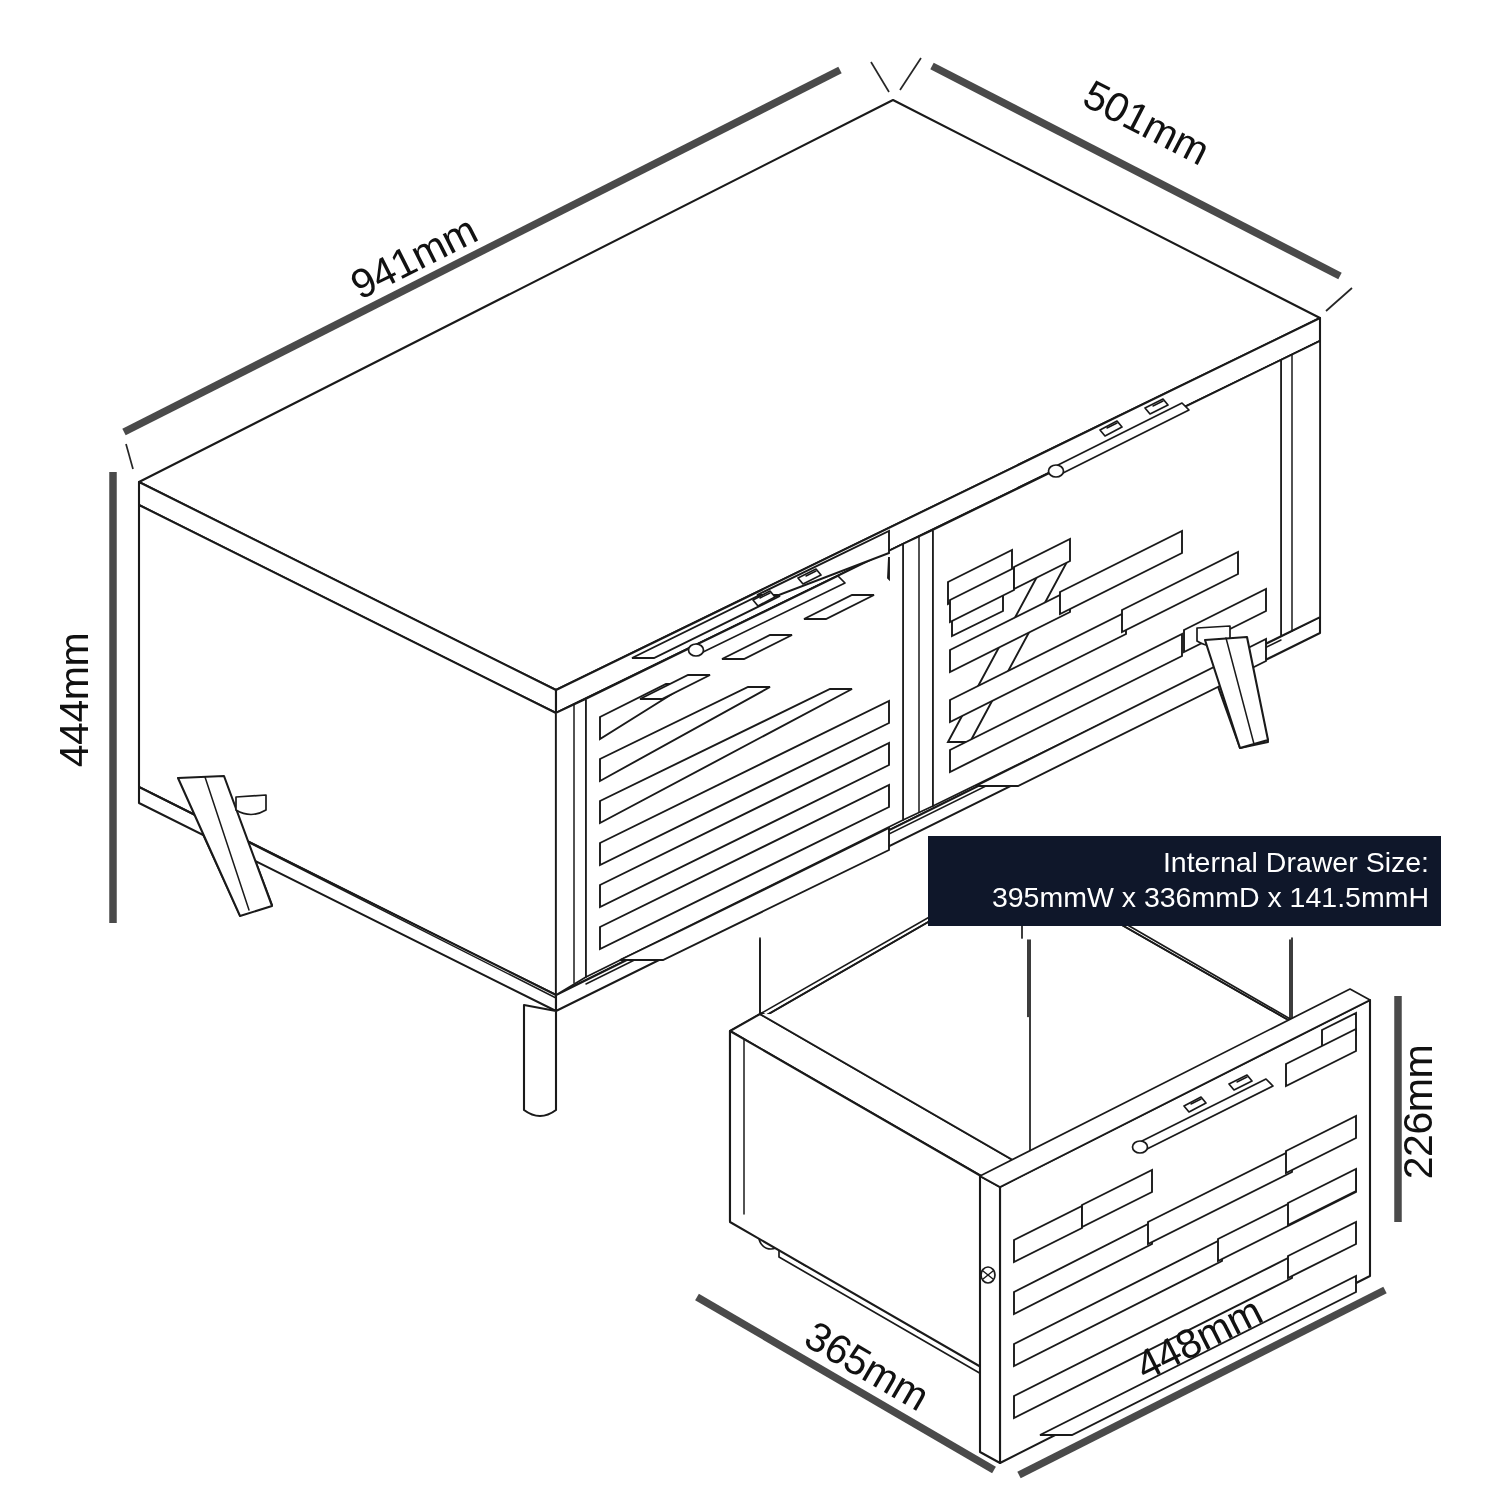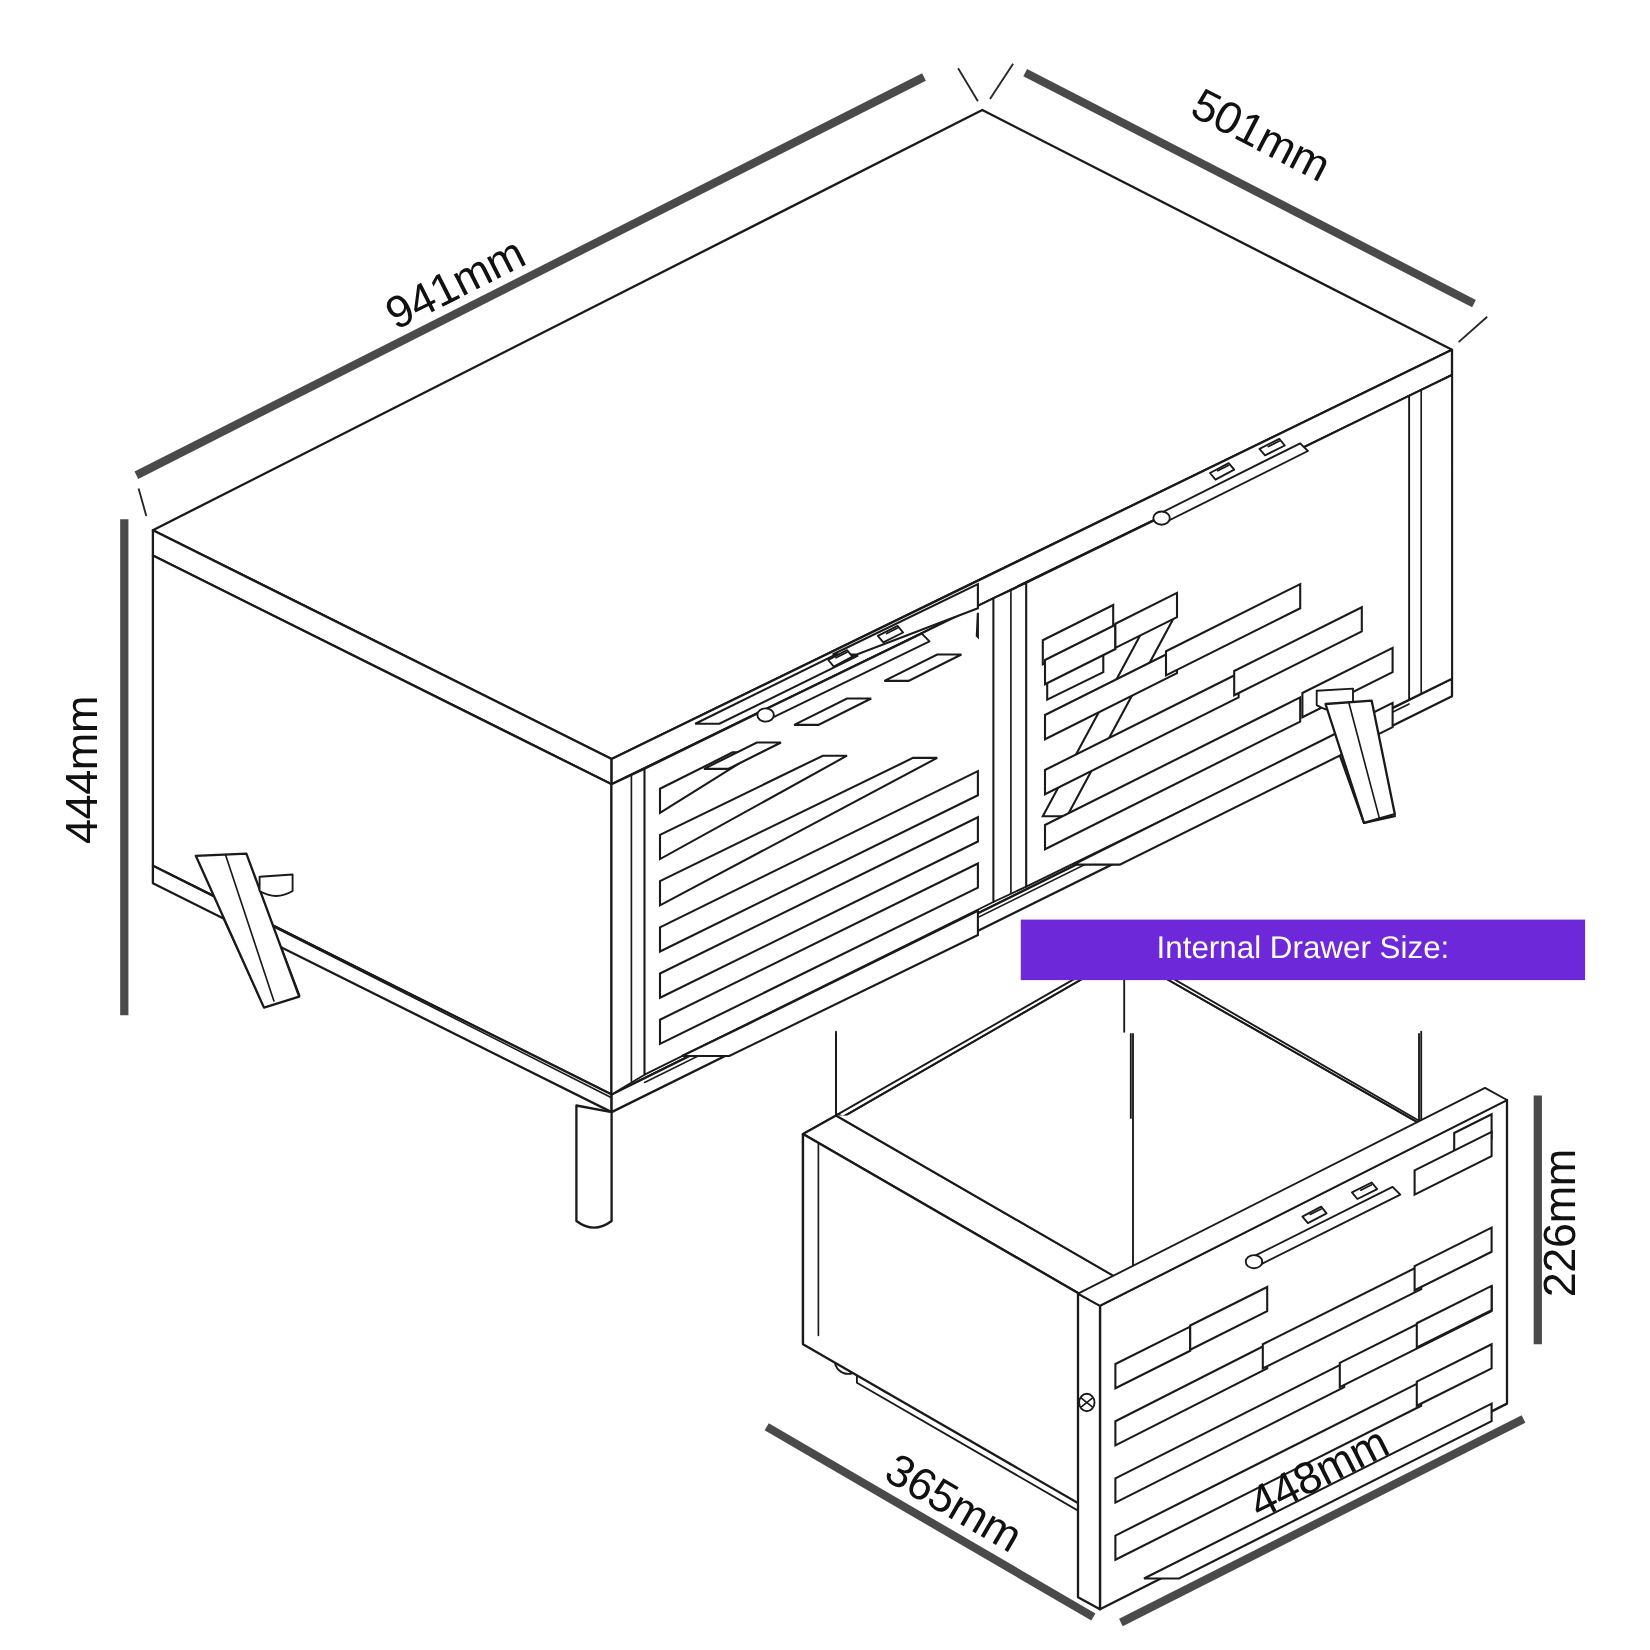--- a/index.html
+++ b/index.html
@@ -6,21 +6,21 @@
   body{width:1500px;height:1500px;overflow:hidden;font-family:"Liberation Sans",sans-serif;}
   #stage{position:relative;width:1500px;height:1500px;background:#fff;}
   svg#drawing{position:absolute;left:0;top:0;width:1500px;height:1500px;}
   .obj{fill:#ffffff;stroke:#1a1a1a;stroke-width:2.1;stroke-linejoin:round;stroke-linecap:round;}
   .objThin{fill:#ffffff;stroke:#1a1a1a;stroke-width:1.7;stroke-linejoin:round;stroke-linecap:round;}
   .slat{fill:#ffffff;stroke:#1a1a1a;stroke-width:1.9;stroke-linejoin:miter;}
   .hair{fill:none;stroke:#1a1a1a;stroke-width:1.5;stroke-linecap:round;}
   .dimline{fill:none;stroke:#4a4a4a;stroke-width:7.5;stroke-linecap:butt;}
   .extline{fill:none;stroke:#262626;stroke-width:1.7;stroke-linecap:butt;}
   .dimtext{fill:#111111;font-family:"Liberation Sans",sans-serif;font-size:41px;font-weight:400;letter-spacing:-0.4px;}
-  .callout-box{position:absolute;background:#6d28d9;color:#ffffff;text-align:center;
+  .callout-box{position:absolute;background:#0f172a;color:#ffffff;text-align:right;
      font-family:"Liberation Sans",sans-serif;font-size:28.5px;line-height:1.22;
      padding:9px 12px 11px 12px;box-sizing:border-box;}
   .callout-box div{white-space:nowrap;}
 </style>
 </head>
 <body>
 
 <div id="stage">
 
   <svg id="drawing" viewBox="0 0 1500 1500">
@@ -347,15 +347,16 @@
 
       <g>
         <path class="dimline" d="M1398,996 L1398,1222"></path>
         <text class="dimtext" transform="translate(1432,1112) rotate(-90)" text-anchor="middle">226mm</text>
       </g>
     </g>
   </svg>
 
   <div class="callout-box" style="left:928px; top:836px; width:513px;">
     <div>Internal Drawer Size:</div>
+    <div>395mmW x 336mmD x 141.5mmH</div>
   </div>
 
 </div>
 
 </body></html>

